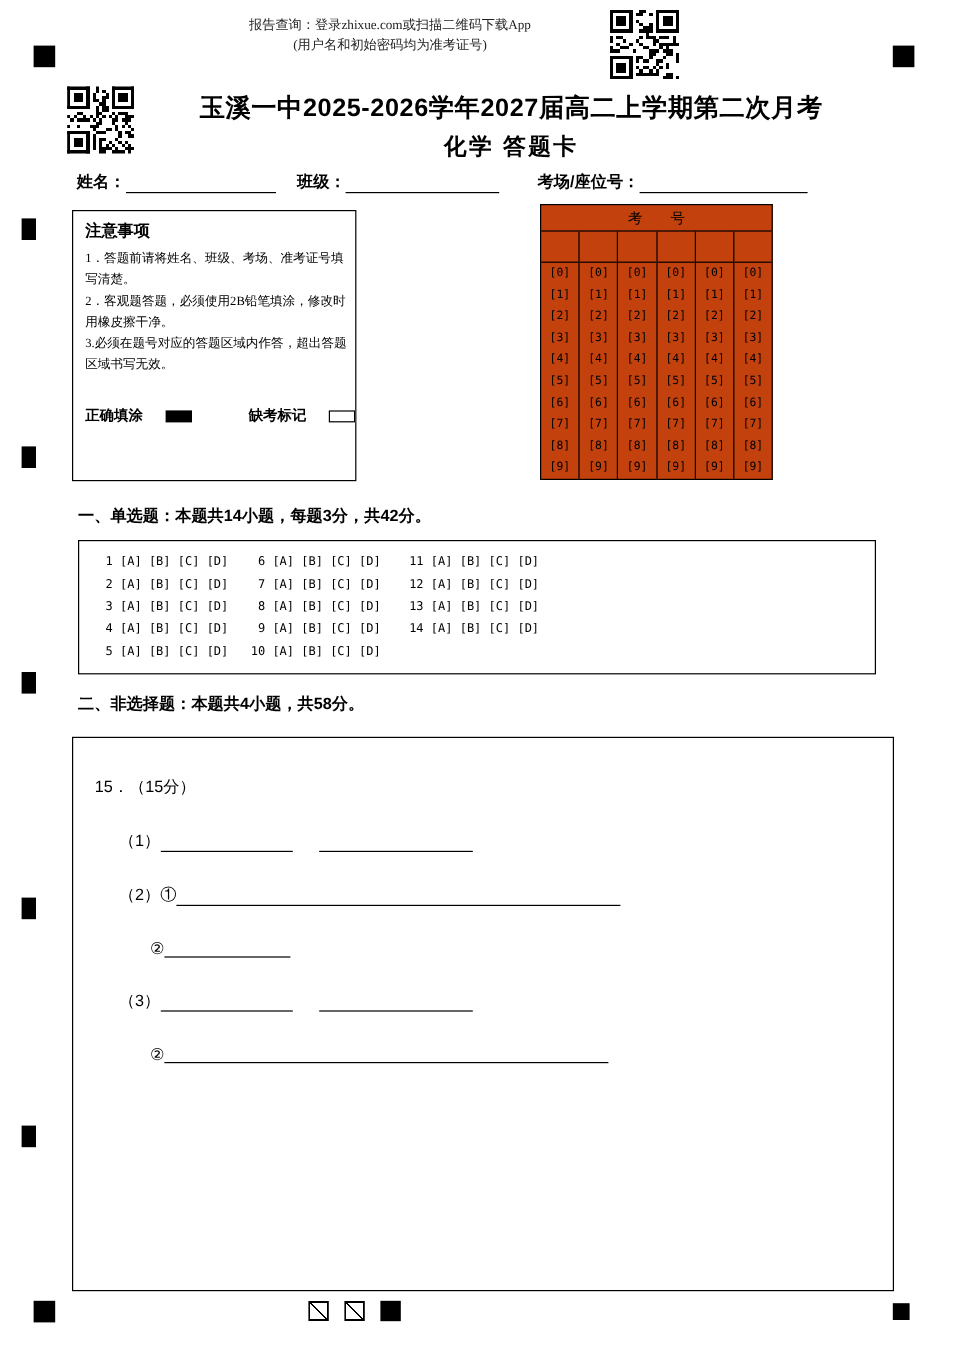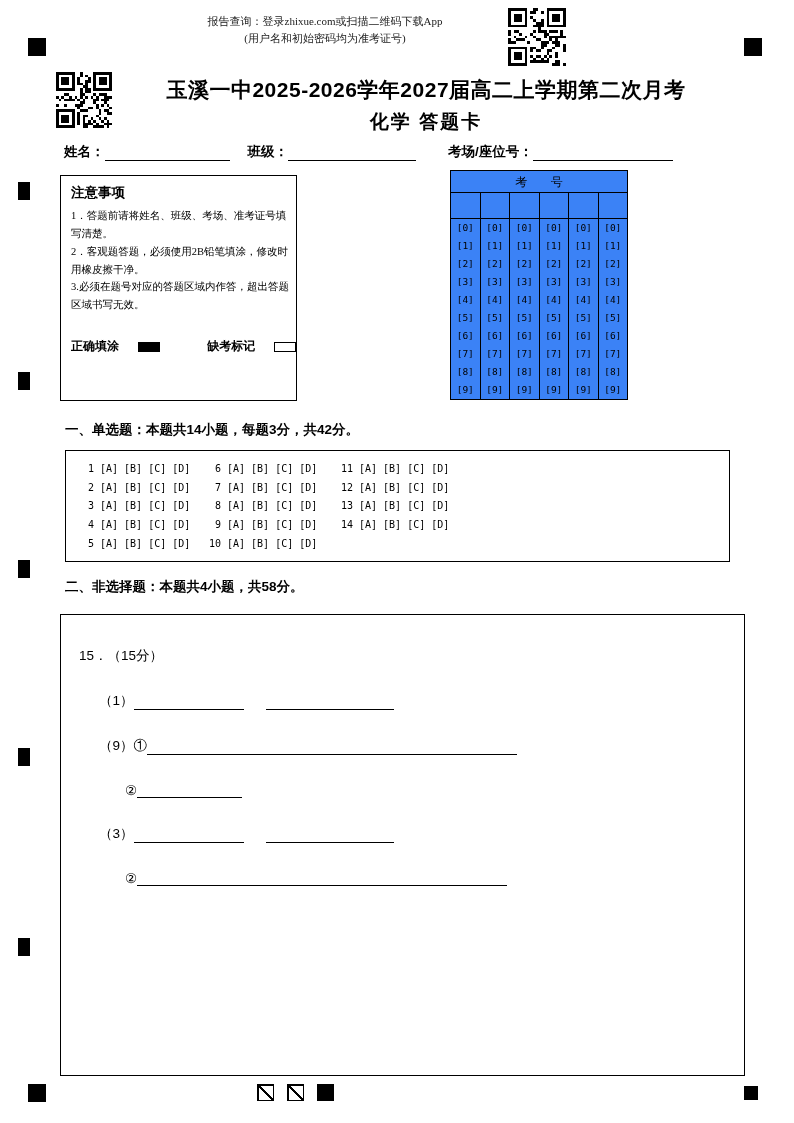--- a/index.html
+++ b/index.html
@@ -32,21 +32,21 @@
                 padding:8px 0 0 10px; font-family:"Liberation Serif", serif; }
   .notice-title { font-weight:bold; font-size:13.5px; font-family:"Liberation Sans", sans-serif; margin-bottom:5px; }
   .notice-line { font-size:10.5px; line-height:1.7; }
   .notice-marks { display:flex; align-items:center; margin-top:24px; font-weight:bold; font-size:12px;
                   font-family:"Liberation Sans", sans-serif;justify-content:space-between; }
   .fill-mark  { width:22px; height:10px; background:#000; margin-left:8px; }
   .empty-mark { width:22px; height:10px; border:1.5px solid #000; background:#fff; margin-left:8px; }
   .mk-gap { width:26px; }
 
   
-  .exam-table { position:absolute; left:450px; top:170px; width:178px; border:1.5px solid #000; background:#3b82f6; }
+  .exam-table { position:absolute; left:450px; top:170px; width:194px; border:1.5px solid #000; background:#c2410c; }
   .exam-header { height:22px; line-height:22px; border-bottom:1.5px solid #000; text-align:center;
                  font-size:12px; letter-spacing:10px; padding-left:10px; }
   .exam-cols { display:flex; }
   .exam-col { flex:1; border-right:1px solid #000; display:flex; flex-direction:column; }
   .exam-col:last-child { border-right:none; }
   .write-cell { height:26px; border-bottom:1px solid #000; }
   .digit-bubble { height:18px; line-height:18px; text-align:center;
                   font-family:"DejaVu Sans Mono", monospace; font-size:9.5px; }
 
   
@@ -574,21 +574,21 @@
     <div class="q15">15．（15分）</div>
 
     <div class="part">
       <span class="part-label">（1）</span>
       <span class="blank b110"></span>
       <span class="spacer22"></span>
       <span class="blank b128"></span>
     </div>
 
     <div class="part">
-      <span class="part-label">（9）①</span>
+      <span class="part-label">（2）①</span>
       <span class="blank b370"></span>
     </div>
 
     <div class="part indent">
       <span class="part-label">②</span>
       <span class="blank b105"></span>
     </div>
 
     <div class="part">
       <span class="part-label">（3）</span>

